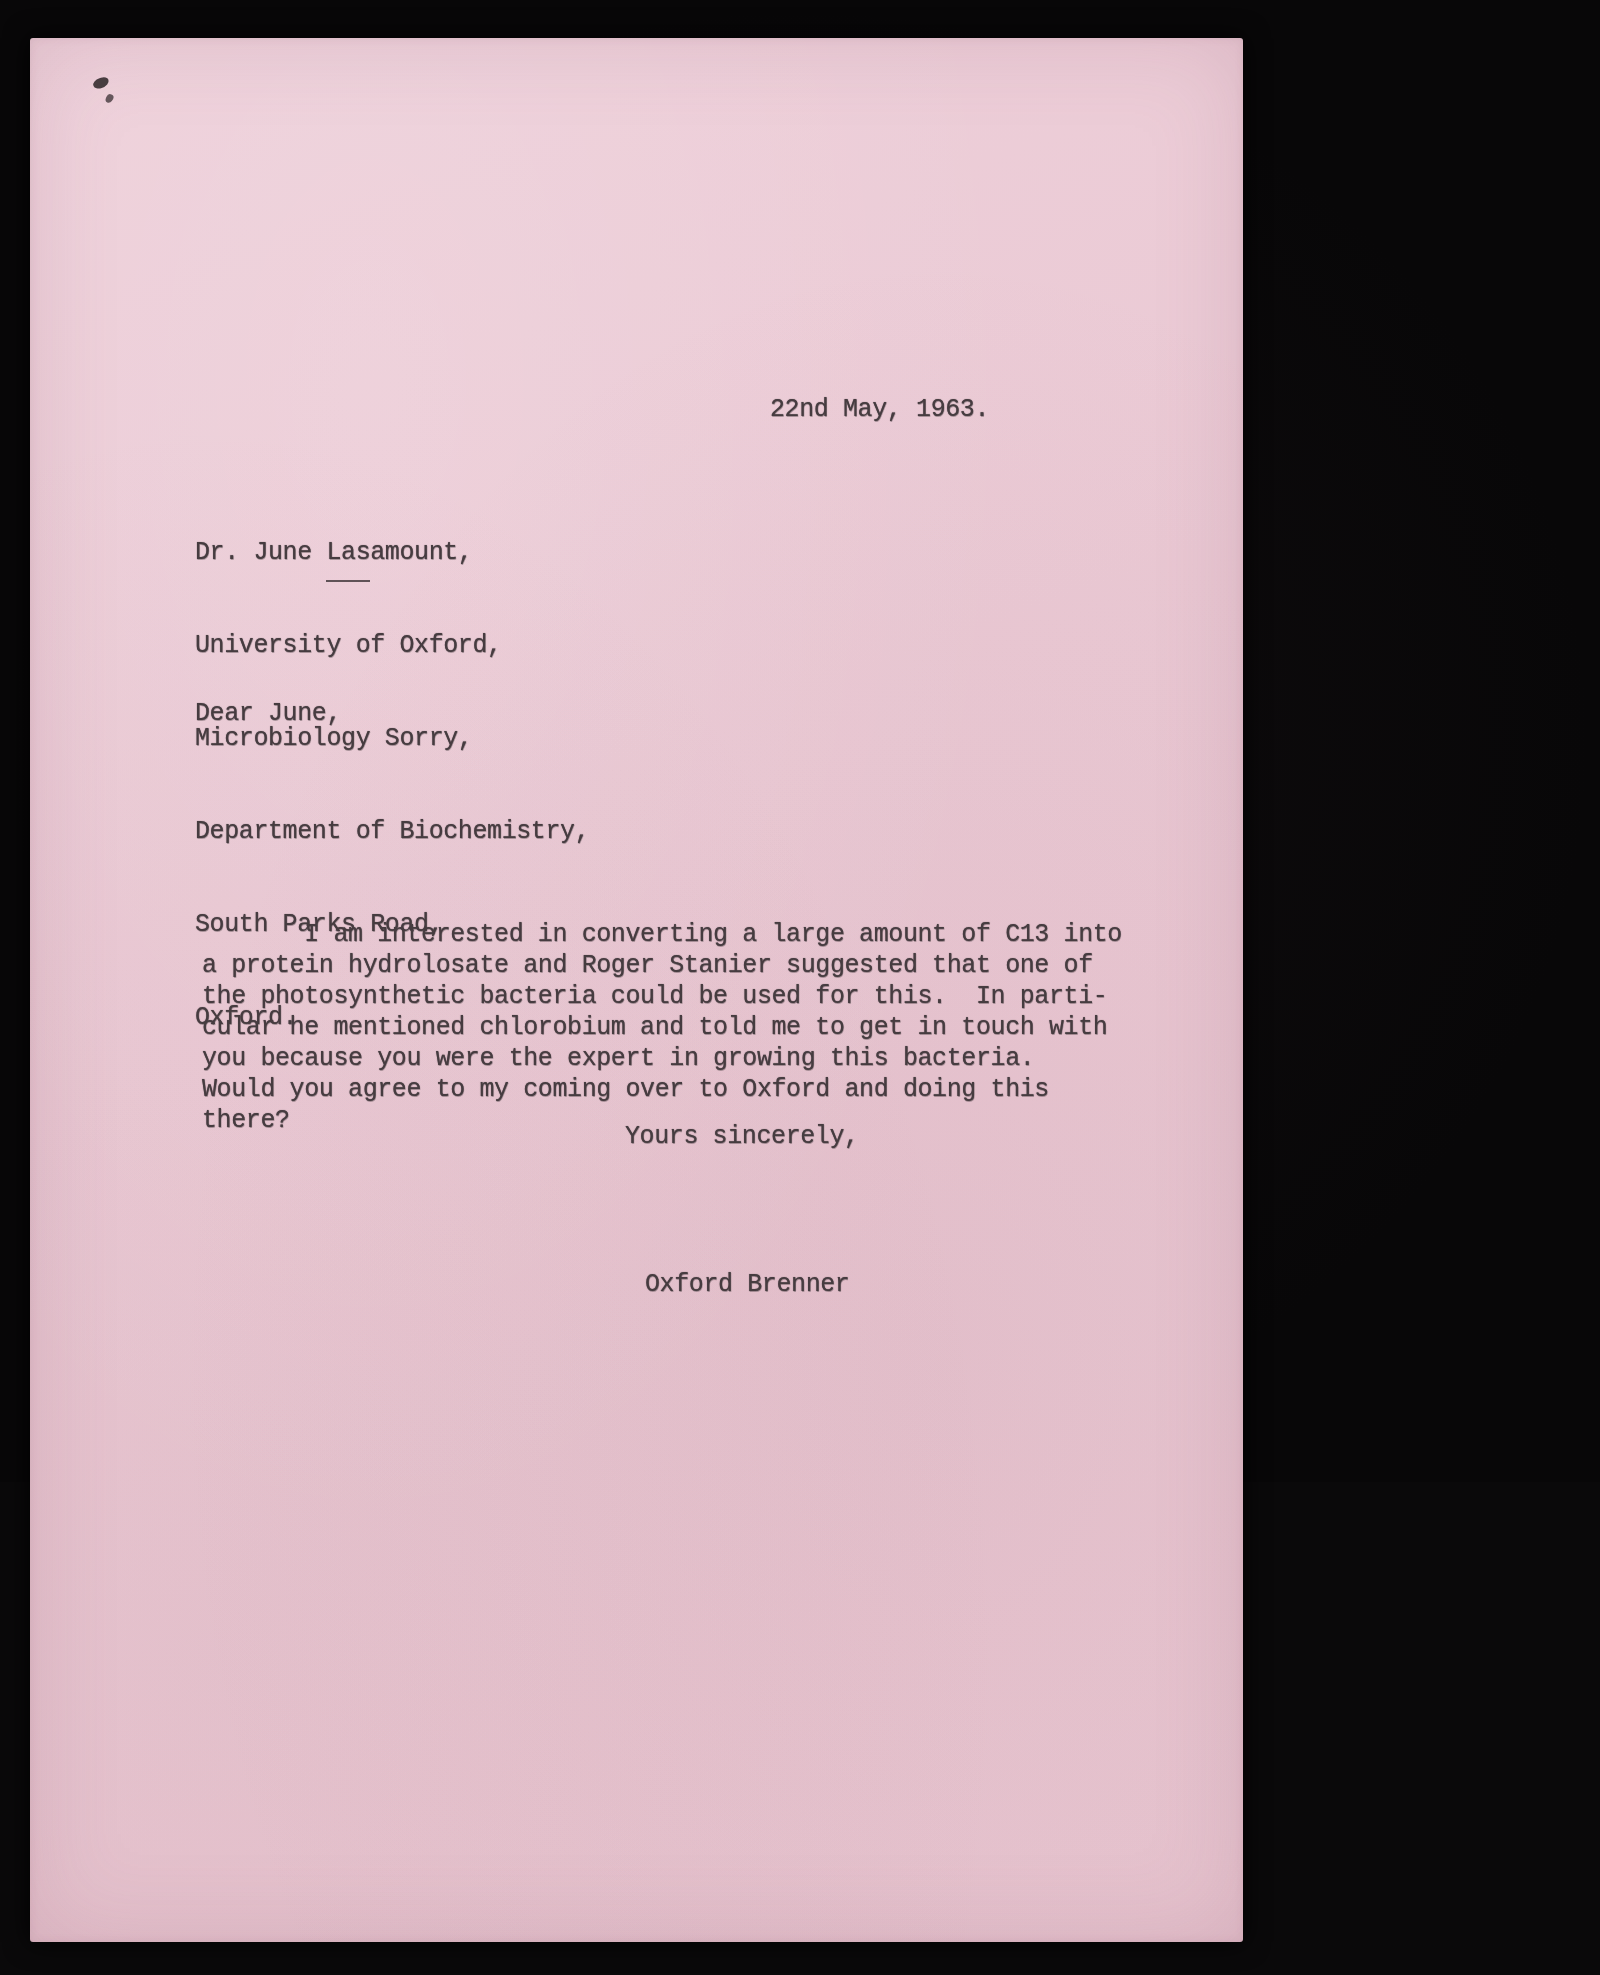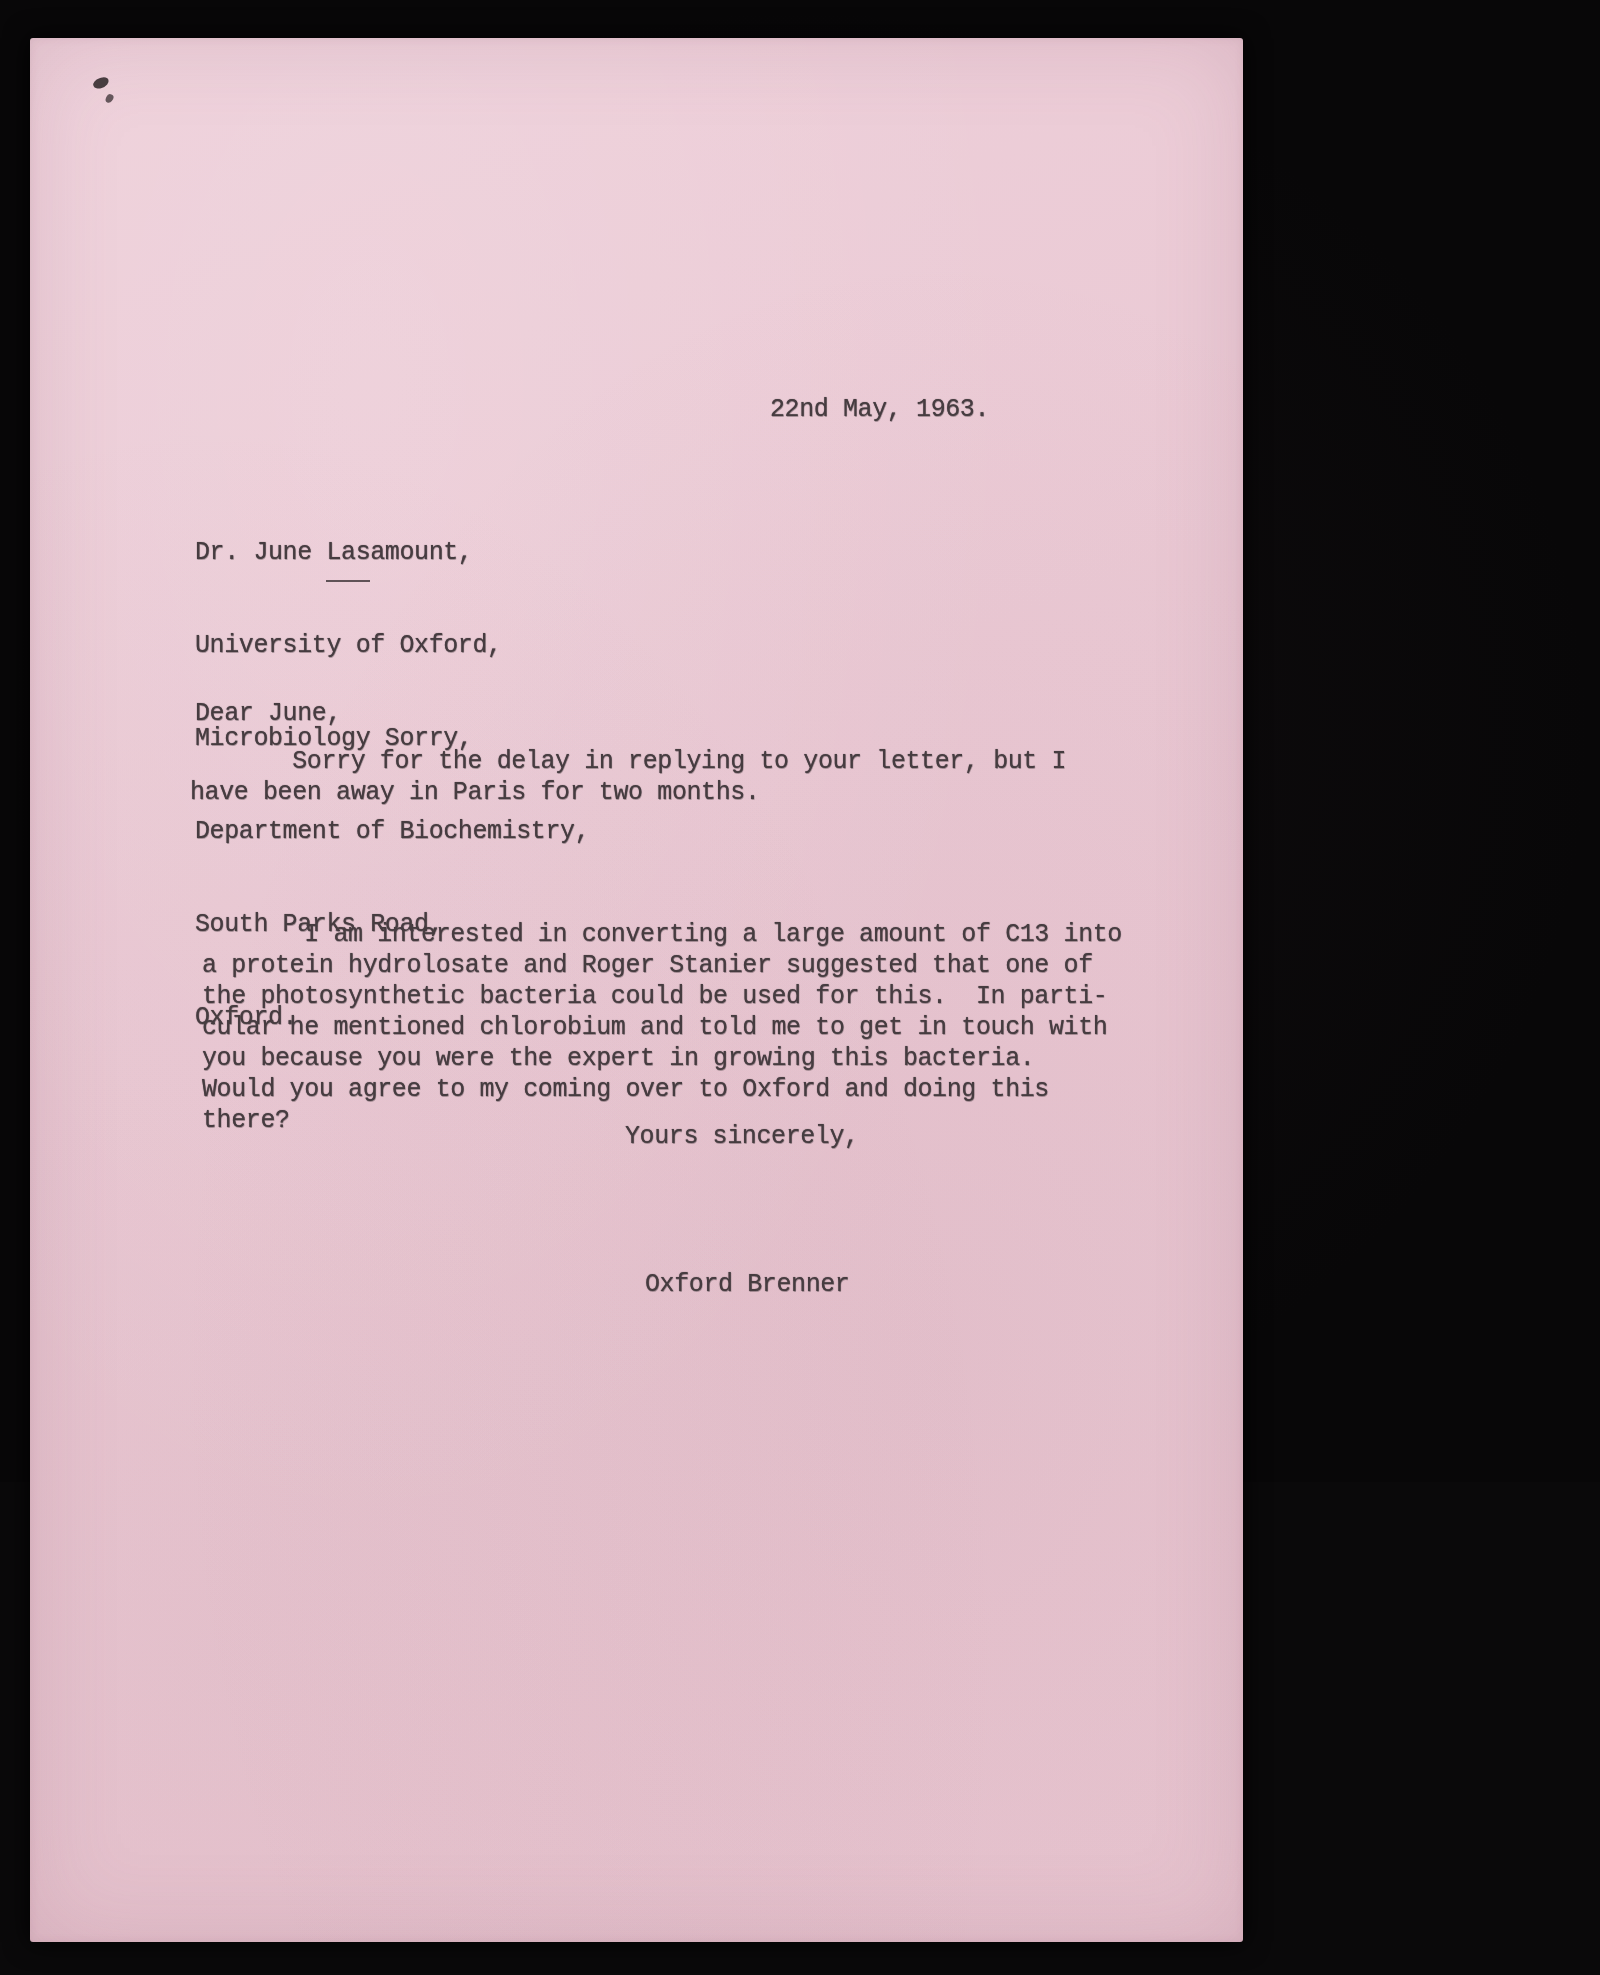--- a/index.html
+++ b/index.html
@@ -87,22 +87,20 @@
       <div><span>Dr. June </span><span class="underlined">Las</span><span>amount,</span></div>
       <div>University of Oxford,</div>
       <div>Microbiology Sorry,</div>
       <div>Department of Biochemistry,</div>
       <div>South Parks Road,</div>
       <div>Oxford.</div>
     </div>
 
     <div class="txt salutation">Dear June,</div>
 
-    <div class="txt para-1">       Sorry for the delay in replying to your letter, but I
-have been away in Paris for two months.</div>
 
 
     <div class="txt para-3">       I am interested in converting a large amount of C13 into
 a protein hydrolosate and Roger Stanier suggested that one of
 the photosynthetic bacteria could be used for this.  In parti-
 cular he mentioned chlorobium and told me to get in touch with
 you because you were the expert in growing this bacteria.
 Would you agree to my coming over to Oxford and doing this
 there?</div>
 

